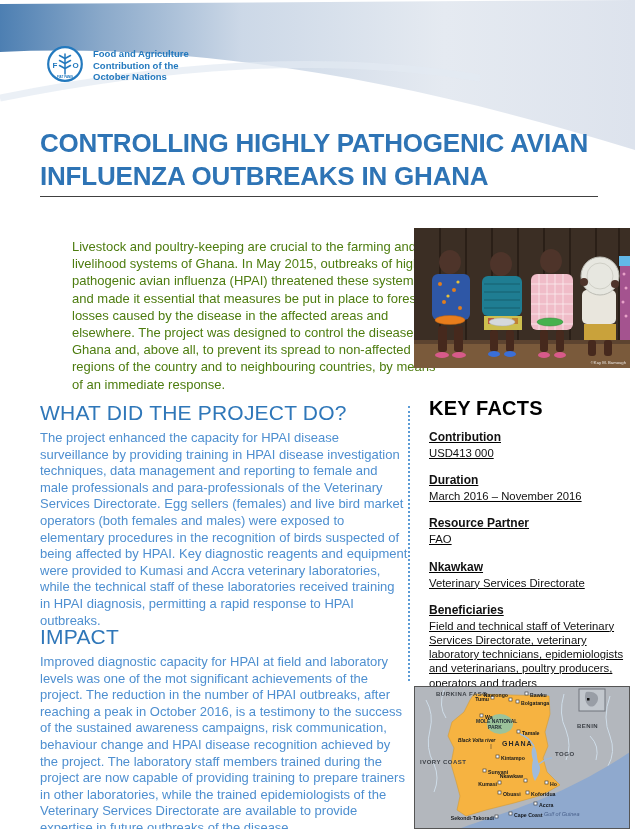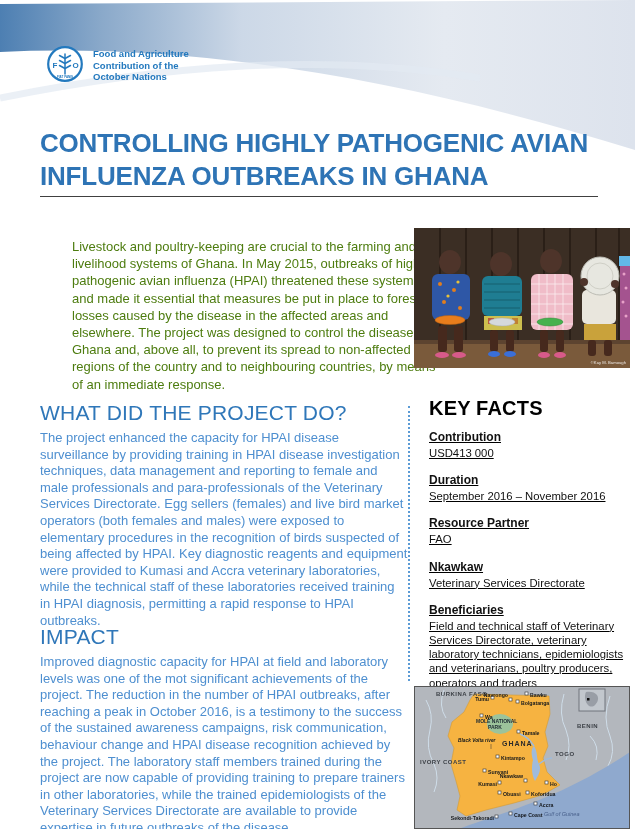--- a/index.html
+++ b/index.html
@@ -213,21 +213,21 @@
   <div class="vdash"></div>
 
   <aside class="keyfacts">
     <h2 class="kf-heading">KEY FACTS</h2>
     <div class="kf-item">
       <div class="kf-label">Contribution</div>
       <div class="kf-value">USD413 000</div>
     </div>
     <div class="kf-item">
       <div class="kf-label">Duration</div>
-      <div class="kf-value">September 2016 –  November 2016</div>
+      <div class="kf-value">March 2016 –  November 2016</div>
     </div>
     <div class="kf-item">
       <div class="kf-label">Resource Partner</div>
       <div class="kf-value">FAO</div>
     </div>
     <div class="kf-item">
       <div class="kf-label">Nkawkaw</div>
       <div class="kf-value">Veterinary Services Directorate</div>
     </div>
     <div class="kf-item">

